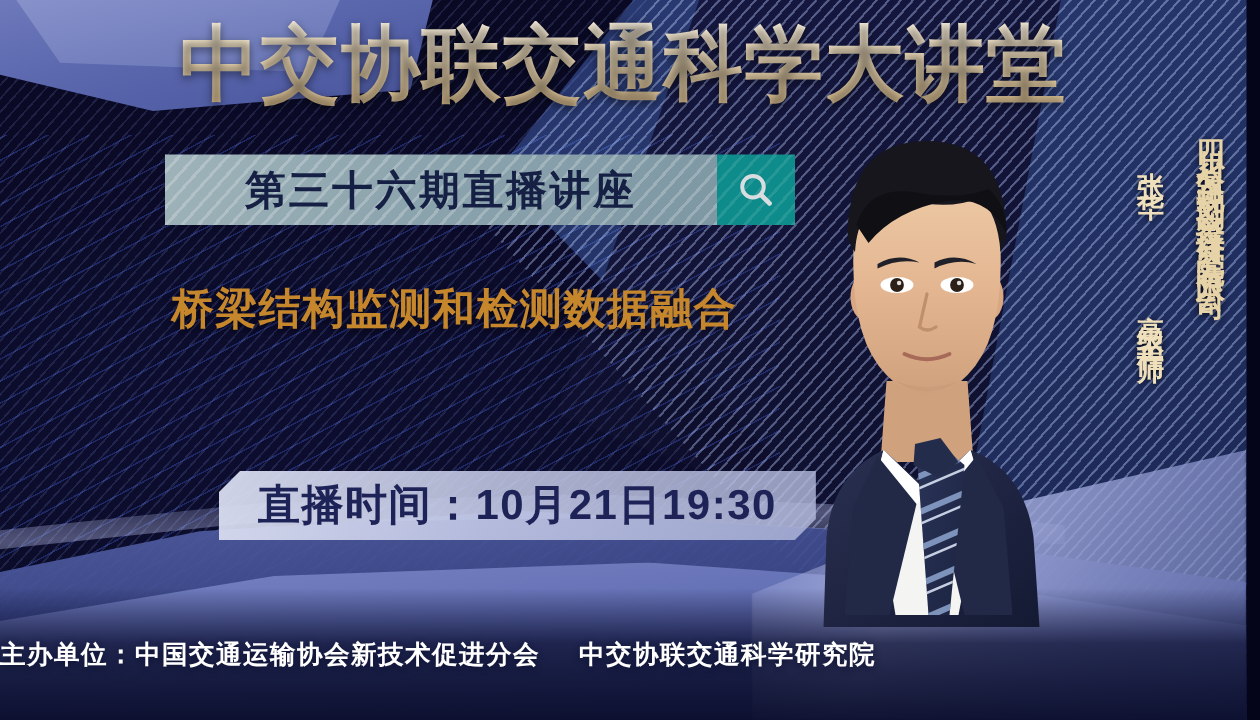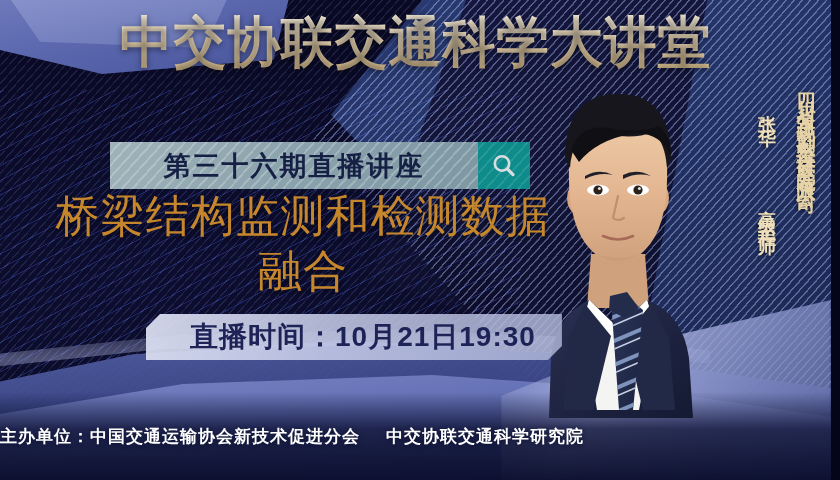--- a/index.html
+++ b/index.html
@@ -132,21 +132,20 @@
     transform:scaleX(.96);
     z-index:6;
   }
 
   
   .episode-bar{
     position:absolute;left:110px;top:103px;
     width:420px;height:47px;
     display:flex;align-items:stretch;
     z-index:6;
-    margin-top:39px;
   }
   .episode-field{
     flex:1;
     position:relative;
     background:linear-gradient(118deg,#9fb3b9 0%,#8ba3ad 48%,#7d97a3 100%);
     display:flex;align-items:center;justify-content:center;
     overflow:hidden;
   }
   .episode-field::after{
     content:"";position:absolute;inset:0;
@@ -177,40 +176,40 @@
         rgba(255,255,255,.10) 2px,
         rgba(0,0,0,0) 2px,
         rgba(0,0,0,0) 8px);
   }
   .search-box svg{position:relative;z-index:2;}
 
   
   .topic{
     position:absolute;left:38px;top:188px;width:530px;
     text-align:center;
-    font-size:44px;line-height:1.25;font-weight:normal;
+    font-size:28px;line-height:1.25;font-weight:bold;
     color:#c6872c;
     letter-spacing:1px;
     text-shadow:0 2px 5px rgba(0,0,0,.5);
     z-index:6;
   }
   .topic .l2{display:block;}
 
   
   .time-pill{
     position:absolute;left:146px;top:314px;
     height:46px;padding:0 26px;
     display:flex;align-items:center;
     background:linear-gradient(110deg, rgba(222,226,244,.93) 0%, rgba(198,204,232,.86) 45%, rgba(178,186,220,.80) 100%);
     clip-path:polygon(14px 0%, 100% 0%, 100% calc(100% - 14px), calc(100% - 14px) 100%, 0% 100%, 0% 14px);
     box-shadow:0 2px 10px rgba(0,0,0,.35);
     z-index:6;
   }
   .time-text{
-    font-size:28px;font-weight:bold;color:#1d2356;letter-spacing:1px;margin-left:18px;
+    font-size:28px;font-weight:bold;color:#1d2356;letter-spacing:1px;
   }
 
   
   .v-col{
     position:absolute;
     writing-mode:vertical-rl;
     text-orientation:upright;
     z-index:7;
   }
   .v-org{

